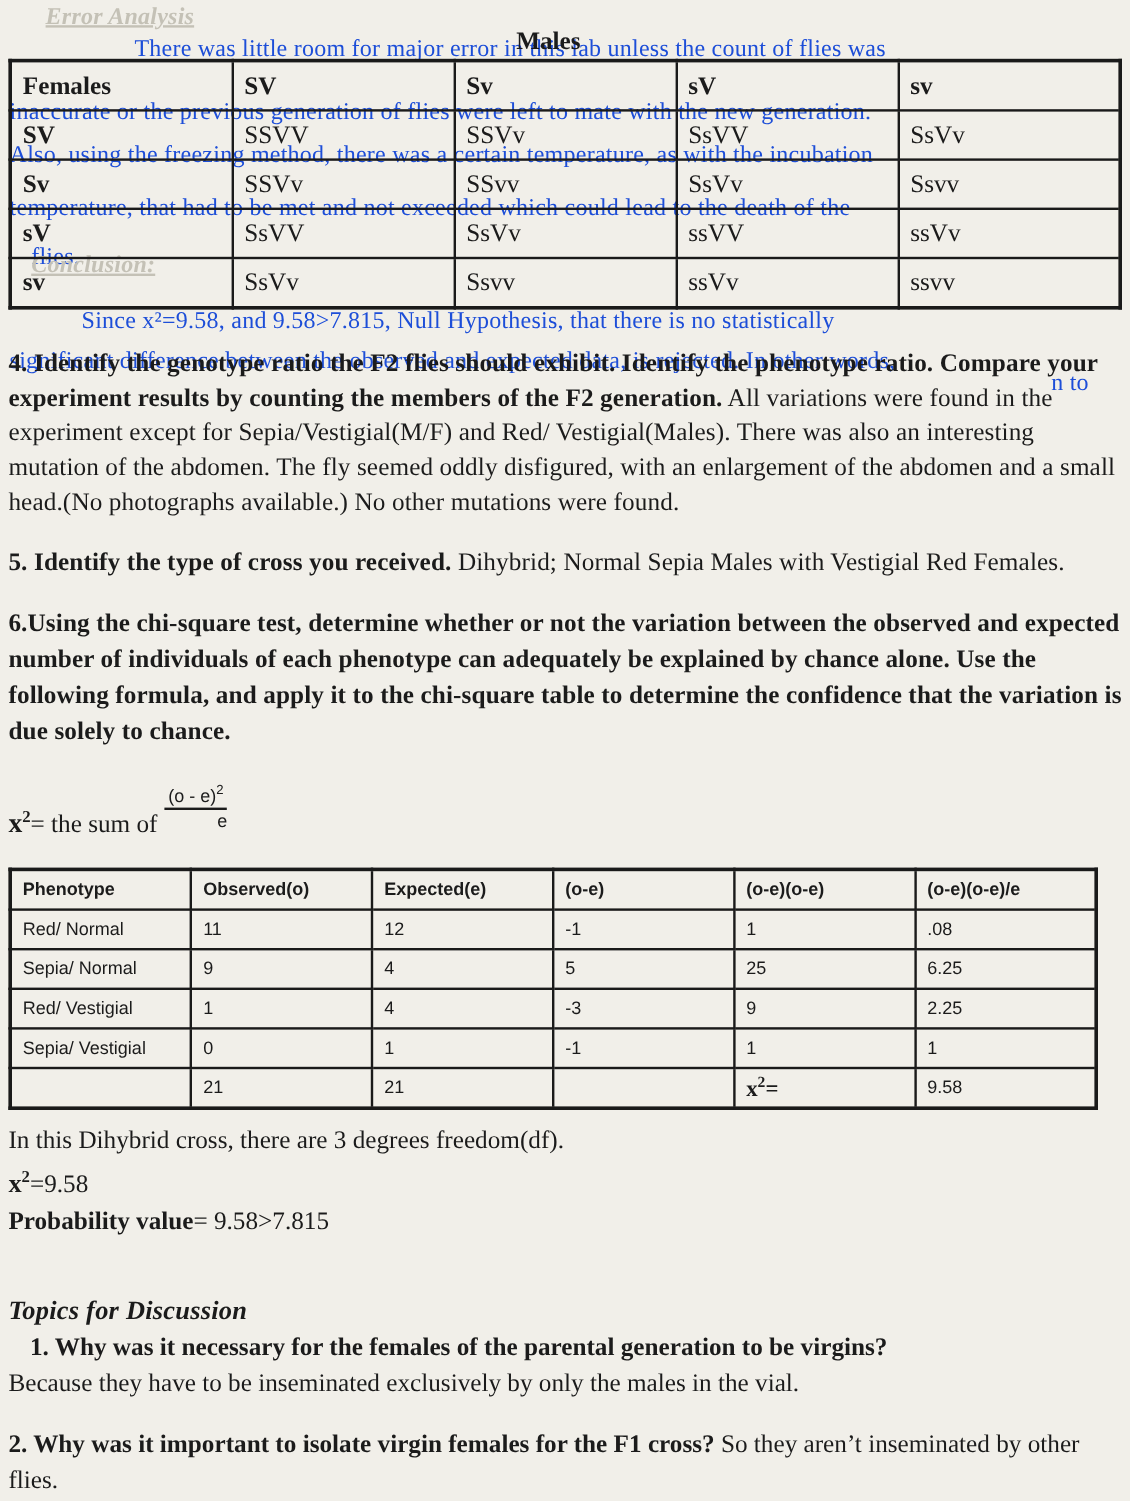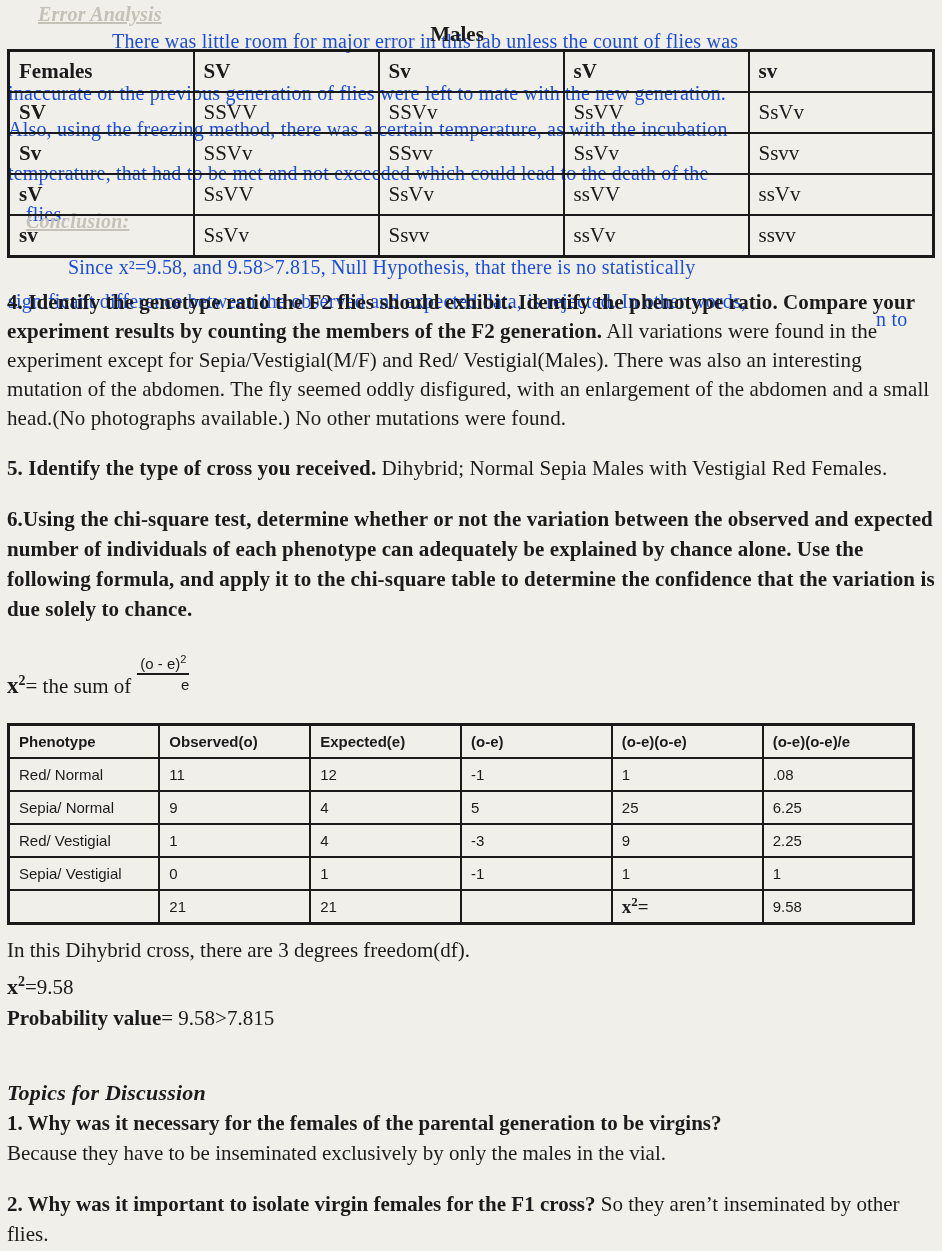--- a/index.html
+++ b/index.html
@@ -82,21 +82,21 @@
   .chi .xcell sup{font-size:13px;}
   
   .line{font-size:21px;line-height:31px;}
   .df{margin-top:10px;}
   .x2line .xsq{font-weight:bold;font-size:22px;}
   .x2line sup{font-size:14px;font-weight:bold;}
   .prob b{font-size:21px;}
   
   .topics{margin-top:46px;font-size:22px;font-weight:bold;font-style:italic;letter-spacing:.2px;}
   .qa{width:928px;font-size:21px;line-height:30px;margin-top:2px;}
-  .qa b.block{display:block;}
+  .qa b.block{display:block;margin-left:18px;}
 </style>
 </head>
 <body>
 
 <div class="bleed">
   <div class="bl0 hdg">Error Analysis</div>
   <div class="bl1">There was little room for major error in this lab unless the count of flies was</div>
   <div class="bl2">inaccurate or the previous generation of flies were left to mate with the new generation.</div>
   <div class="bl3">Also, using the freezing method, there was a certain temperature, as with the incubation</div>
   <div class="bl4">temperature, that had to be met and not exceeded which could lead to the death of the</div>

